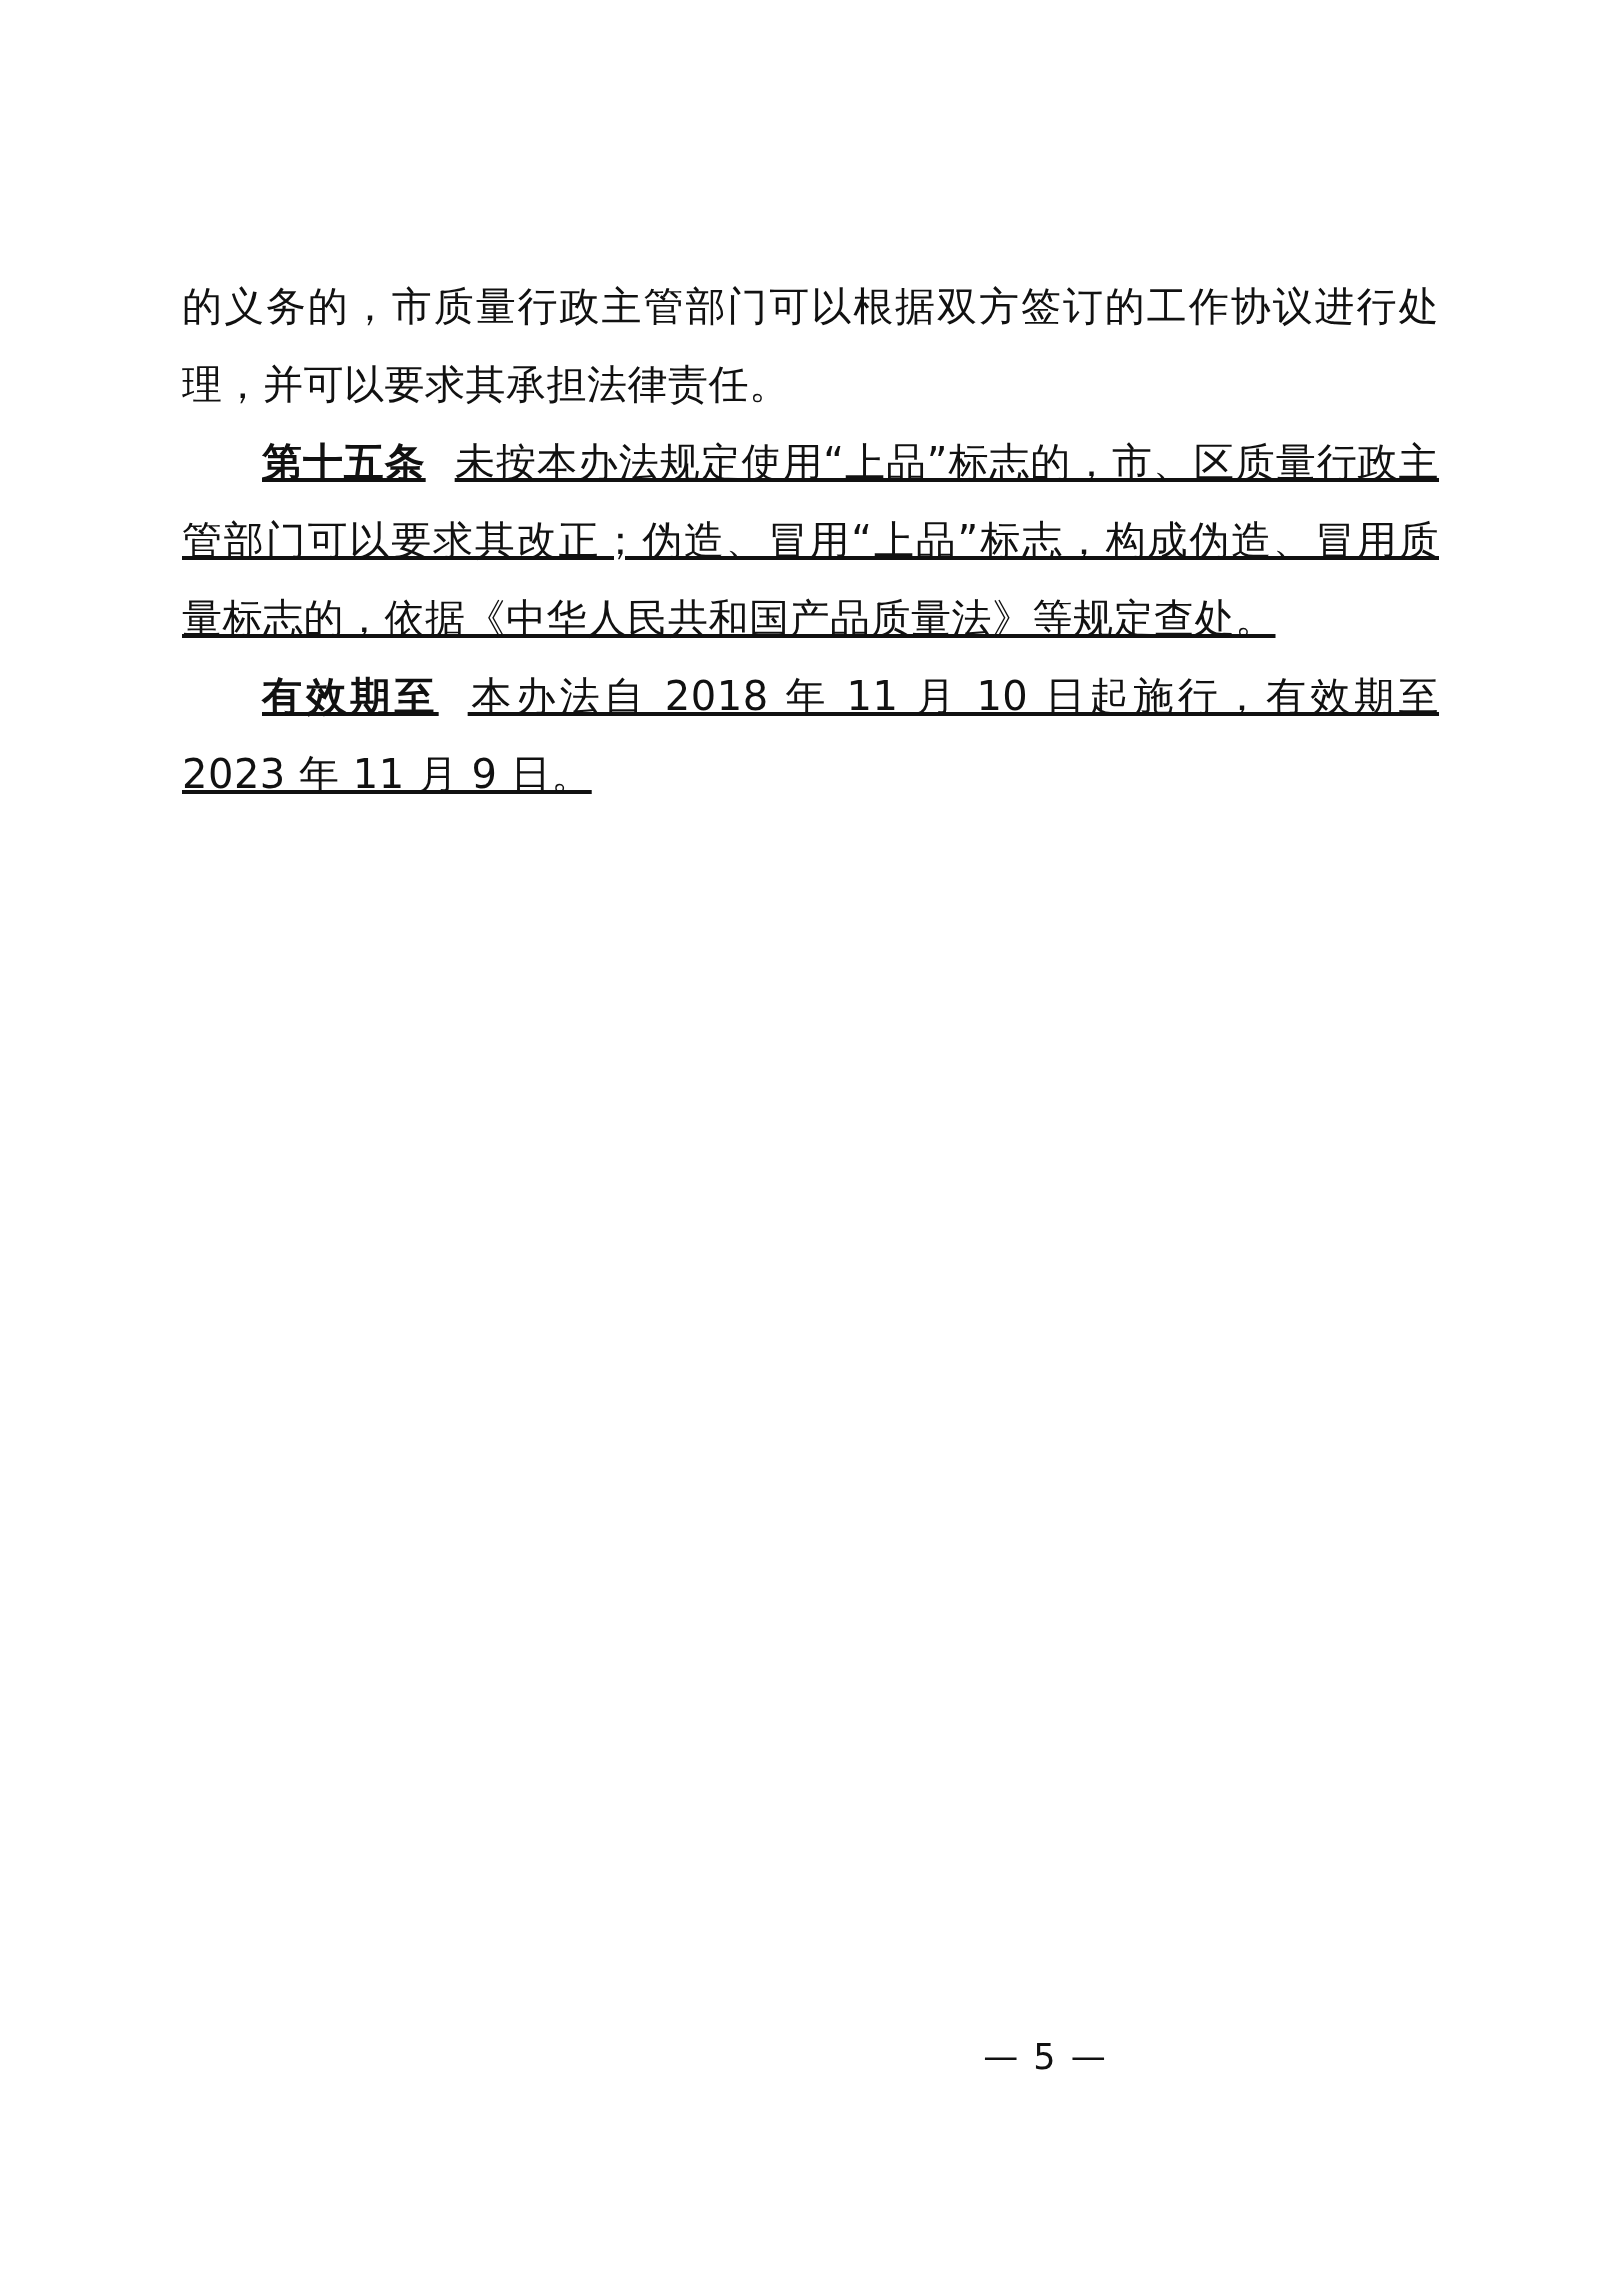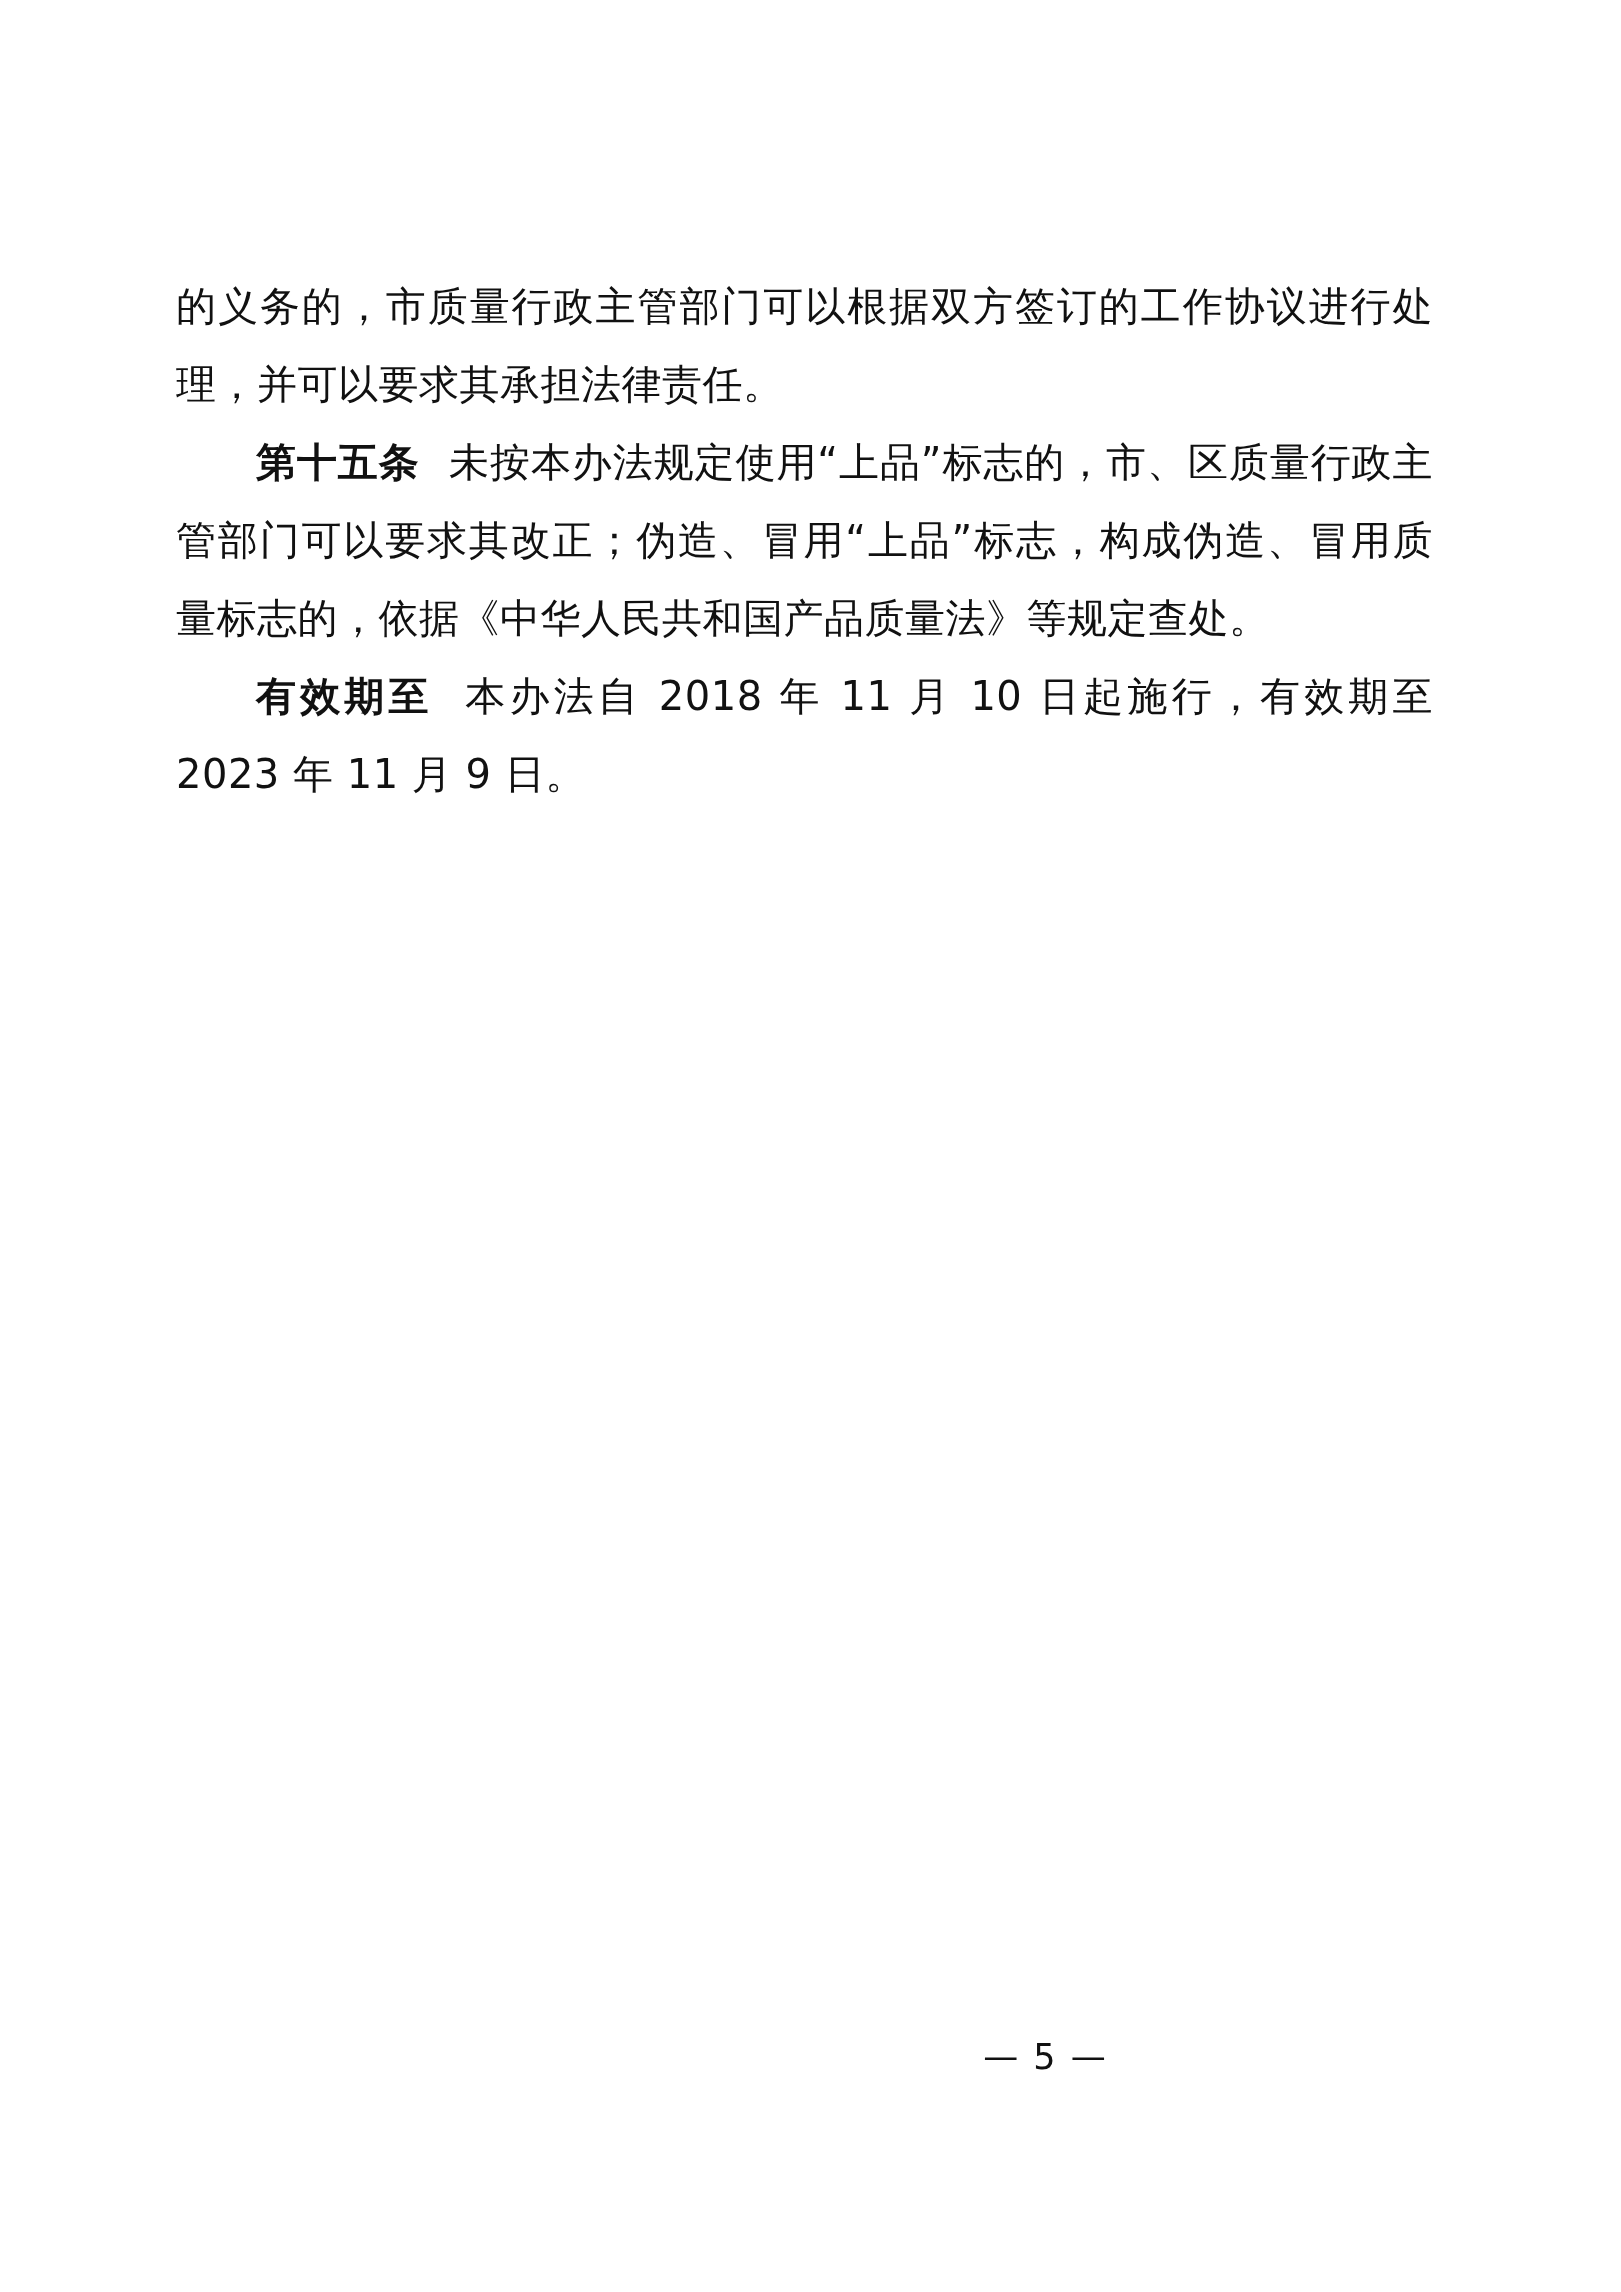--- a/index.html
+++ b/index.html
@@ -13,39 +13,40 @@
   .page {
     position: relative;
     width: 1621px;
     height: 2293px;
     background: #ffffff;
     box-sizing: border-box;
     overflow: hidden;
   }
   .content {
     position: absolute;
-    left: 176px;
+    left: 182px;
     top: 267px;
     width: 1257px;
   }
   .para {
     font-family: "DejaVu Sans", "Liberation Sans", sans-serif;
     font-size: 40px;
     line-height: 78px;
     color: #111111;
     text-align: justify;
     text-justify: inter-character;
     margin: 0;
     letter-spacing: 0.5px;
   }
   .para + .para {
     margin-top: 0;
   }
   .indent {
     text-indent: 80px;
+    text-decoration: underline;
   }
   .label {
     font-weight: bold;
   }
   .gap {
     display: inline-block;
     width: 29px;
   }
   .footer {
     position: absolute;

